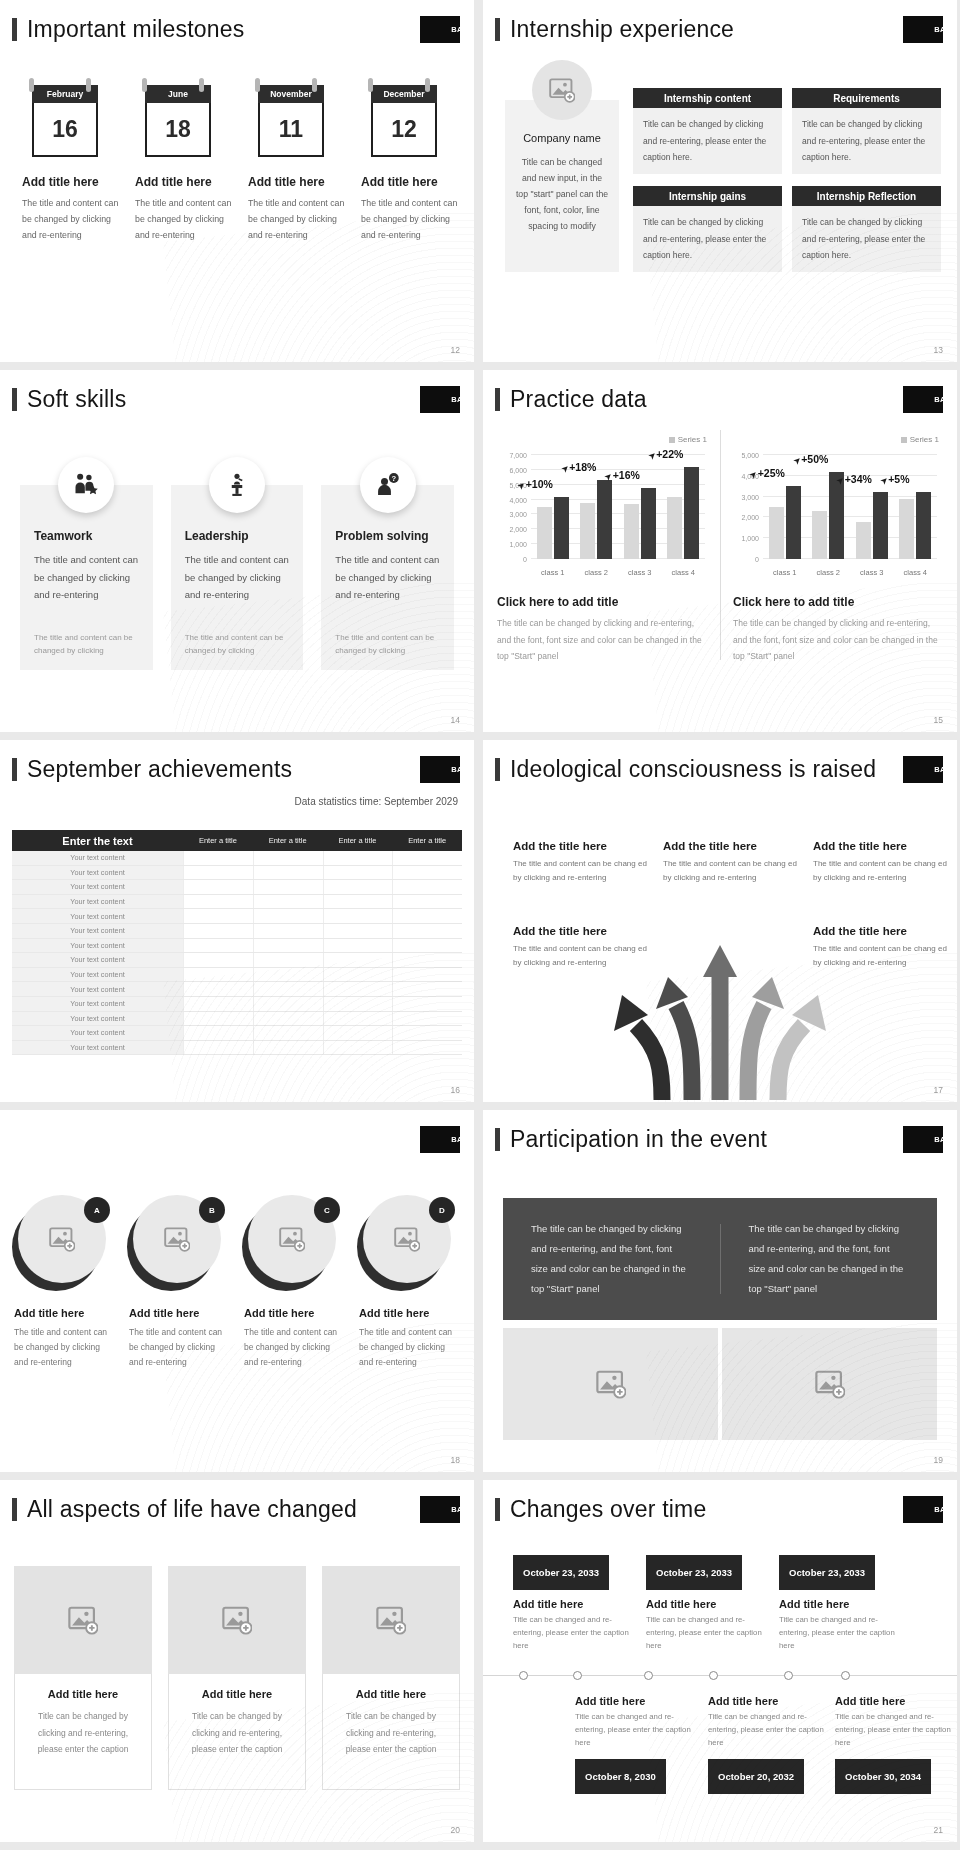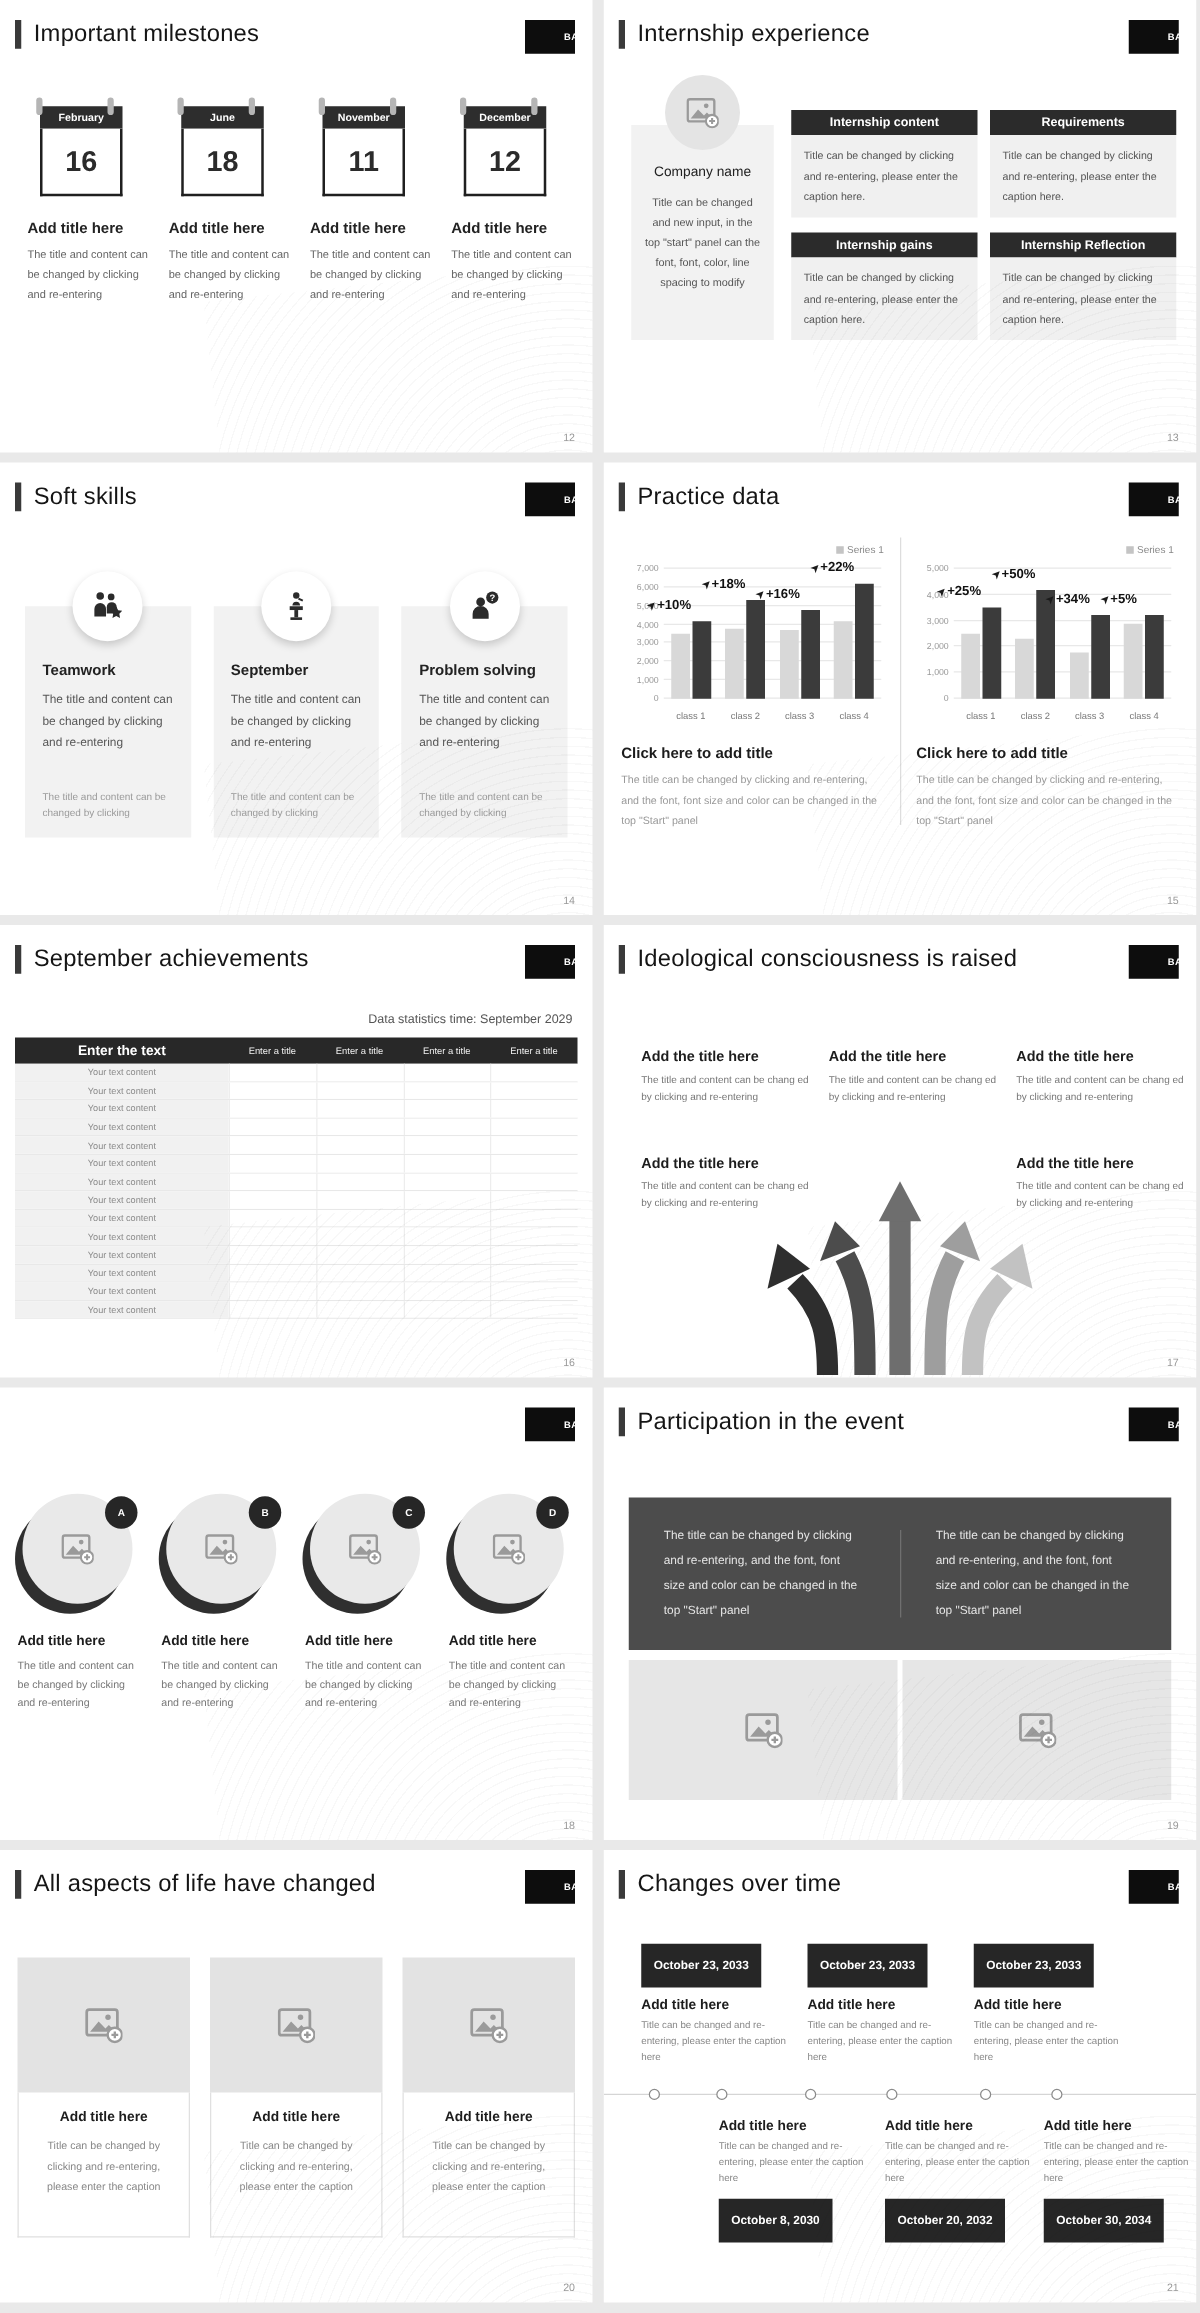--- a/index.html
+++ b/index.html
@@ -5,21 +5,21 @@
   * { margin:0; padding:0; box-sizing:border-box; }
   html,body { width:960px; }
   body { height:1850px; background:#e9e9e9; font-family:"Liberation Sans", sans-serif; position:relative; }
   .grid { display:grid; grid-template-columns:474px 474px; column-gap:9px; row-gap:8px; }
   .slide { position:relative; width:474px; height:362px; background:#fff; overflow:hidden; }
   .slide::after { content:""; position:absolute; right:-60px; bottom:-90px; width:360px; height:230px;
     background:repeating-radial-gradient(circle at 75% 95%, rgba(0,0,0,0.028) 0 1px, transparent 1px 7px);
     transform:rotate(-6deg); pointer-events:none; }
   .slide-head { position:absolute; top:16px; left:12px; display:flex; gap:10px; align-items:center; z-index:3; }
   .head-bar { width:5px; height:23px; background:#3a3a3a; }
-  .slide-title { font-size:19px; color:#151515; letter-spacing:0.2px; }
+  .slide-title { font-size:23px; color:#151515; letter-spacing:0.2px; }
   .logo { position:absolute; top:16px; right:14px; width:27px; height:27px; background:#0d0d0d; color:#fff;
     font-size:7.5px; font-weight:bold; letter-spacing:0.5px; display:flex; align-items:center; justify-content:center; z-index:3;padding-left:40px; }
   .page-num { position:absolute; bottom:7px; right:14px; font-size:8.5px; color:#999; z-index:3; }
   .ph { display:block; }
 
   
   .cal-row { position:absolute; top:85px; left:22px; right:16px; display:flex; gap:16px; }
   .cal-item { flex:1; }
   .calendar { position:relative; width:76px; height:74px; margin-bottom:16px;padding-left:10px; }
   .ring { position:absolute; top:-7px; width:5px; height:14px; background:#b5b5b5; border-radius:2.5px; z-index:2; }
@@ -68,21 +68,21 @@
   .ann { position:absolute; left:-13px; font-size:10.5px; font-weight:bold; color:#111; white-space:nowrap; }
   .ann i { display:inline-block; transform:rotate(-45deg); font-style:normal; font-size:8px; margin-right:1px; color:#1a1a1a; }
   .cats { position:absolute; left:34px; right:8px; bottom:0; display:flex; }
   .cats span { flex:1; text-align:center; font-size:7.5px; color:#777; }
   .practice-block { position:absolute; top:225px; width:212px; }
   .practice-block.p0 { left:14px; } .practice-block.p1 { left:250px; }
   .pb-heading { font-size:12px; font-weight:bold; color:#1c1c1c; margin-bottom:6px; }
   .pb-body { font-size:8.5px; color:#999; line-height:1.95; }
 
   
-  .stat-note { position:absolute; top:70px; right:16px; font-size:10px; color:#555; }
+  .stat-note { position:absolute; top:56px; right:16px; font-size:10px; color:#555; }
   .ach-table { position:absolute; left:12px; right:12px; top:90px; }
   .t-head { display:flex; background:#282828; height:21px; }
   .t-head .first { width:38%; color:#fff; font-size:11px; font-weight:bold; display:flex; align-items:center; justify-content:center; }
   .t-head .th { flex:1; color:#f0f0f0; font-size:7.5px; display:flex; align-items:center; justify-content:center; }
   .t-row { display:flex; height:14.6px; border-bottom:1px solid #e8e8e8; }
   .t-row .first { width:38%; background:#f1f1f1; font-size:7.3px; color:#8a8a8a;
     display:flex; align-items:center; justify-content:center; }
   .t-row .td { flex:1; border-left:1px solid #ededed; background:#fff; }
 
   
@@ -277,21 +277,21 @@
         <div class="skill-circle">
           <svg width="28" height="28" viewBox="0 0 24 24">
             <circle class="icon-dark" cx="12" cy="4.6" r="2.2"></circle>
             <path class="icon-dark" d="M9.4 11.5 a2.6 2.6 0 0 1 5.2 0 Z"></path>
             <path class="icon-dark" d="M13.8 6.2 l3 1.4 -.6 1.2 -3-1.4 Z"></path>
             <rect class="icon-dark" x="7.5" y="12" width="9" height="2.6"></rect>
             <rect class="icon-dark" x="10.7" y="14.6" width="2.6" height="5"></rect>
             <rect class="icon-dark" x="8" y="19.6" width="8" height="1.8"></rect>
           </svg>
         </div>
-        <div class="skill-heading">September</div>
+        <div class="skill-heading">Leadership</div>
         <div class="skill-body">The title and content can be changed by clicking and re-entering</div>
         <div class="skill-footer">The title and content can be changed by clicking</div>
       </div>
       <div class="skill-box">
         <div class="skill-circle">
           <svg width="28" height="28" viewBox="0 0 24 24">
             <circle class="icon-dark" cx="9" cy="9" r="3"></circle>
             <path class="icon-dark" d="M3.5 20.5 v-3.2 a5.5 5.5 0 0 1 11 0 v3.2 Z"></path>
             <circle class="icon-dark" cx="17" cy="6" r="4.2"></circle>
             <text x="17" y="8.3" font-size="6.5" fill="#fff" text-anchor="middle" font-weight="bold">?</text>

